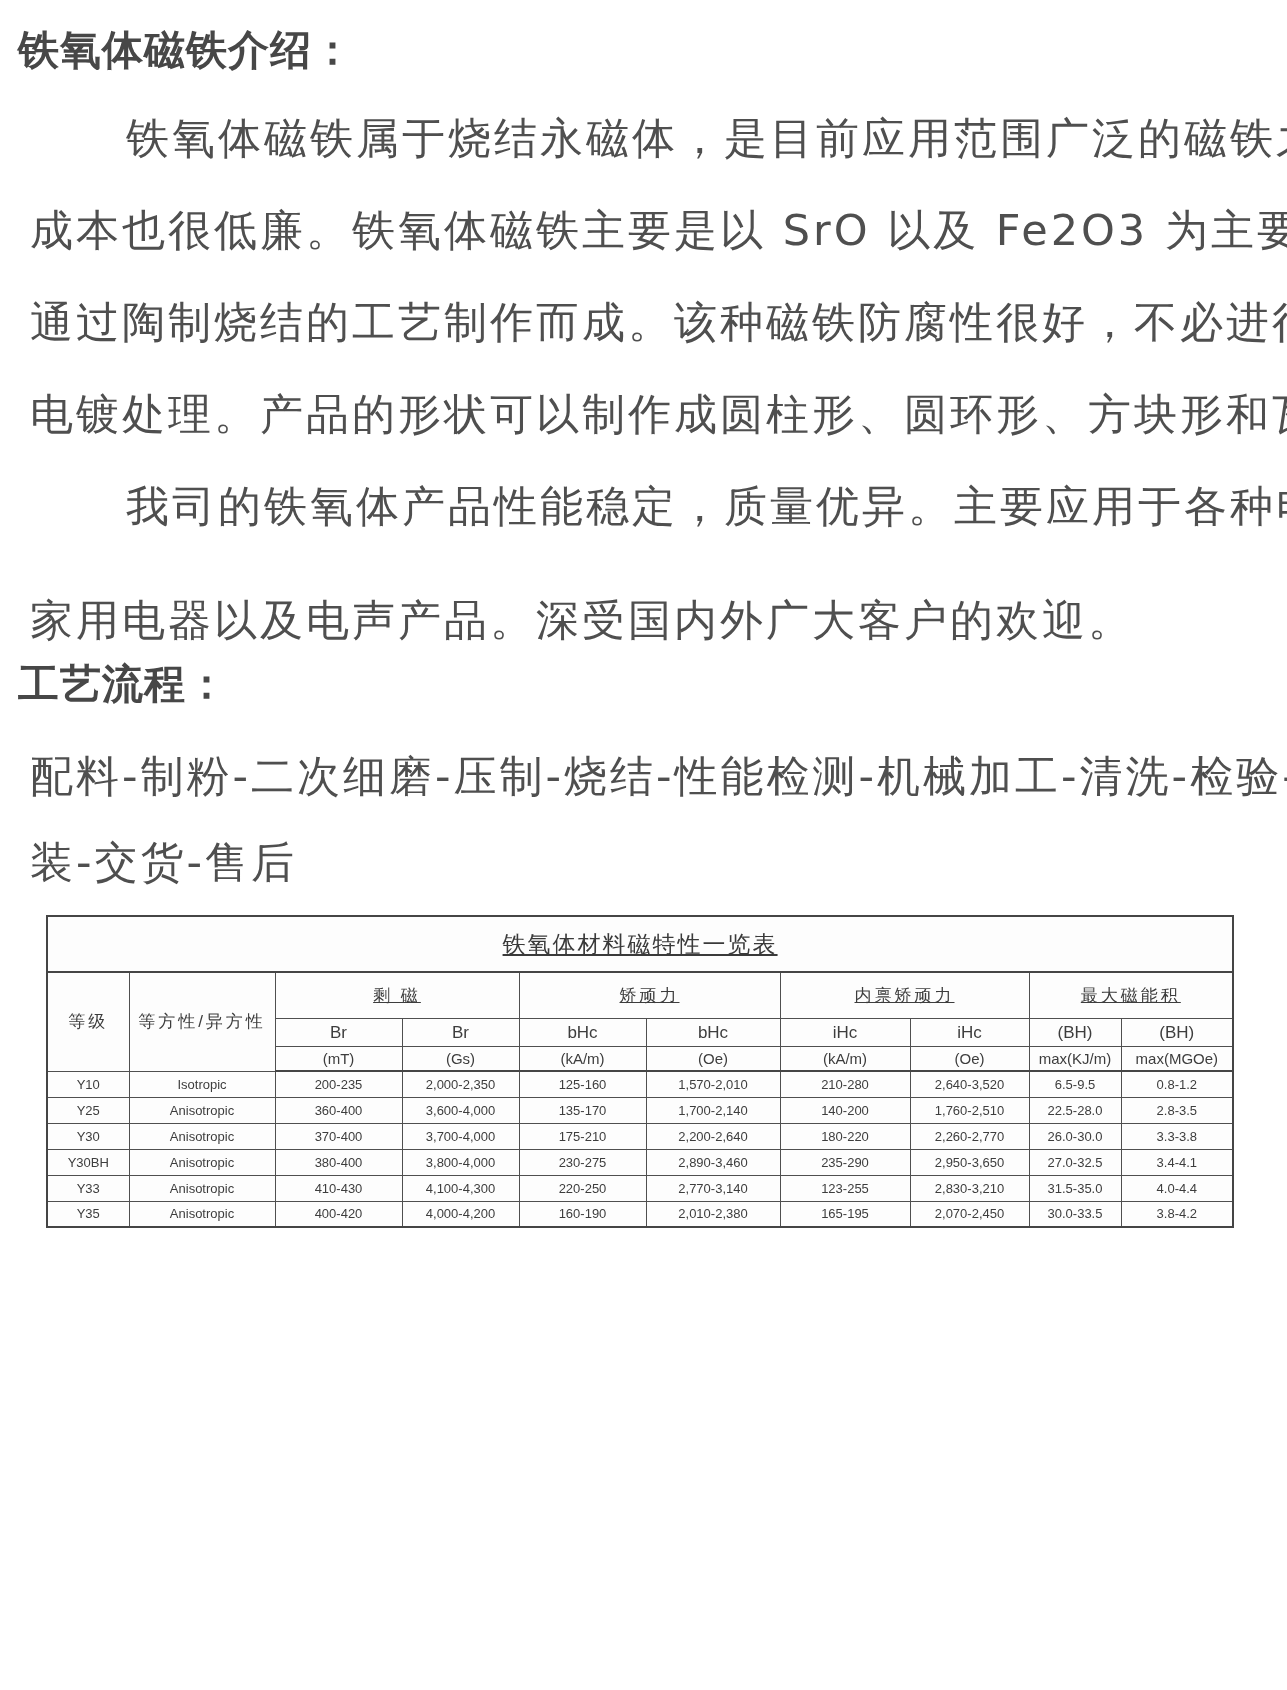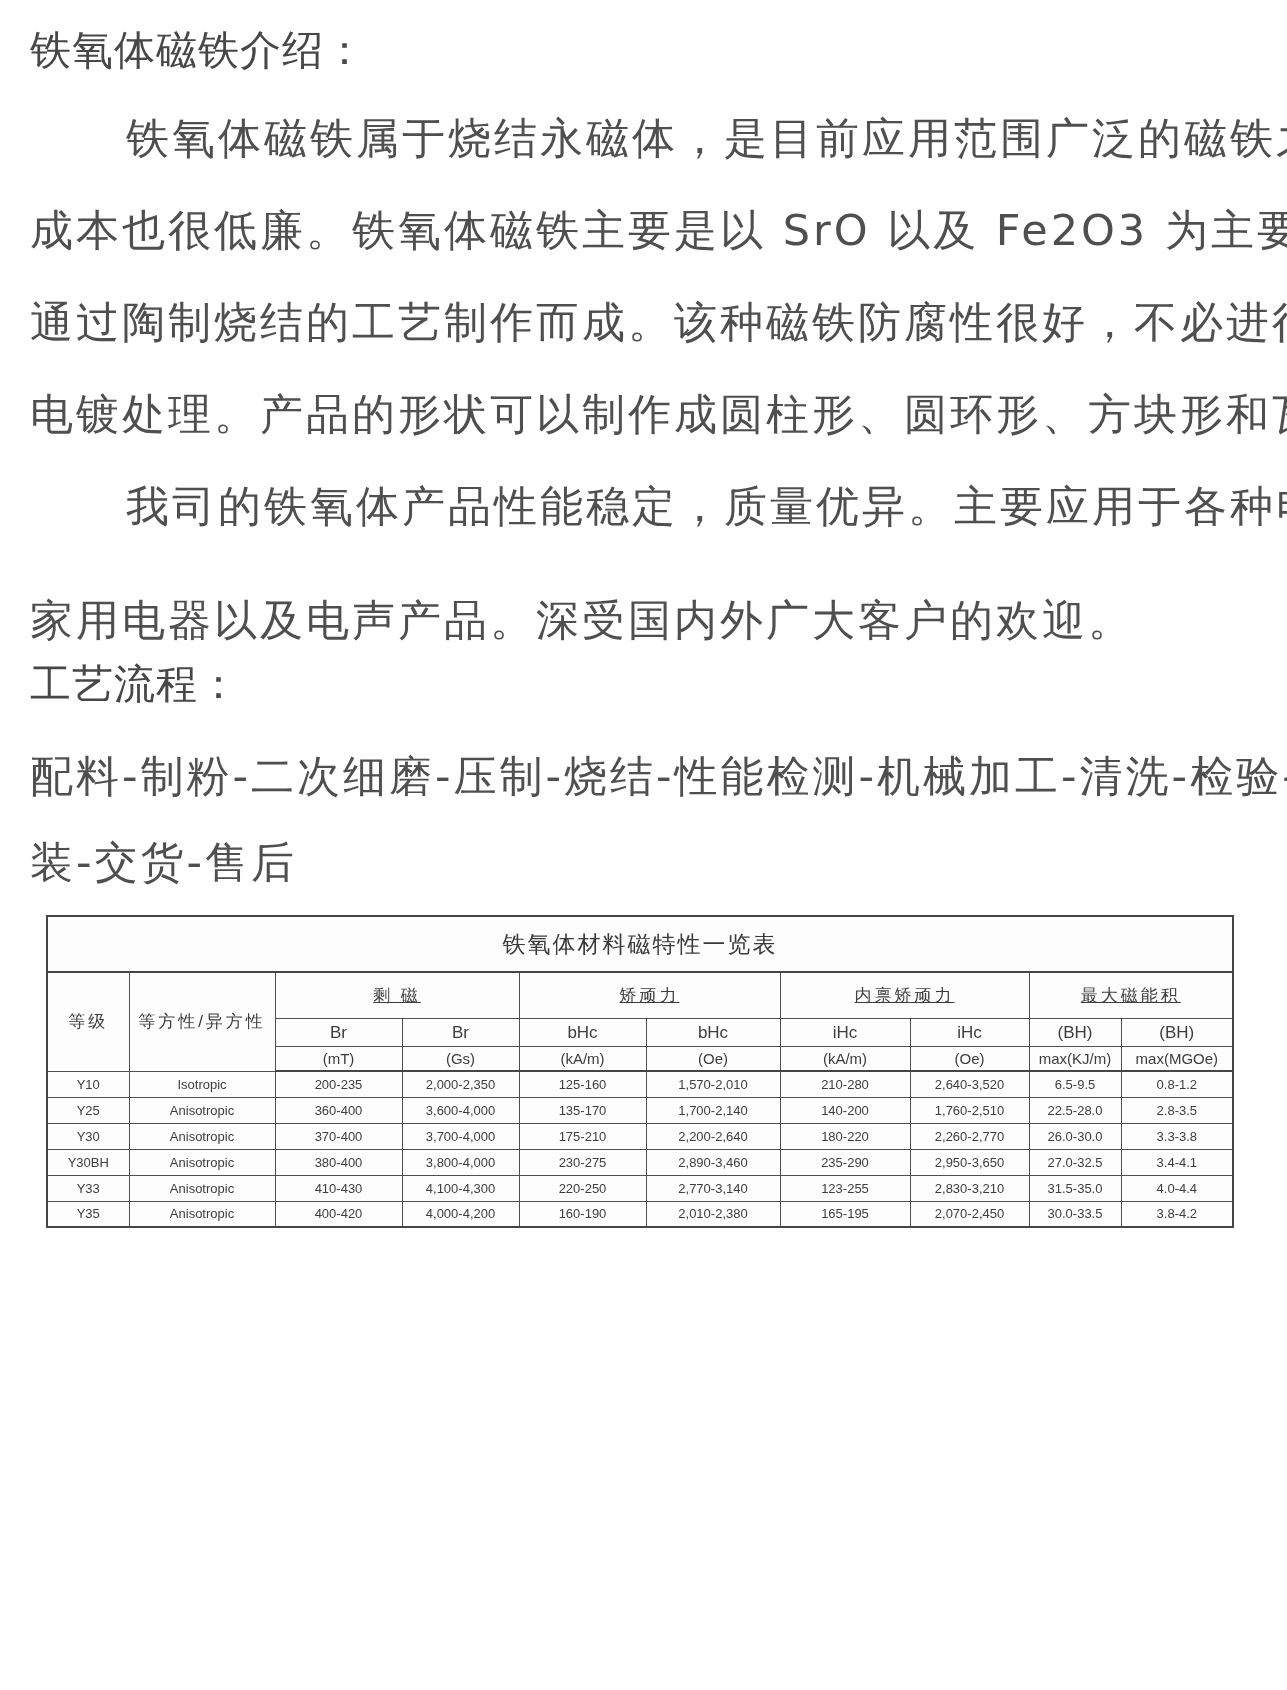--- a/index.html
+++ b/index.html
@@ -19,25 +19,25 @@
     white-space:nowrap;
     color:#4f4f4f;
     font-size:43px;
     font-weight:400;
     letter-spacing:3px;
     line-height:48px;
   }
   .line.indent { padding-left:96px; }
   .heading {
     position:absolute;
-    left:30px;
+    left:18px;
     white-space:nowrap;
     color:#474747;
     font-size:41px;
-    font-weight:400;
+    font-weight:700;
     letter-spacing:1px;
     line-height:48px;
   }
   .h1 { top:26px; }
   .l1 { top:114px; }
   .l2 { top:206px; }
   .l3 { top:298px; }
   .l4 { top:390px; }
   .l5 { top:482px; }
   .l6 { top:596px; }
@@ -63,20 +63,21 @@
     padding:0;
     overflow:hidden;
   }
   .title-row td {
     height:54px;
     font-size:23px;
     letter-spacing:2px;
     font-weight:400;
     color:#3a3a3a;
     border-bottom:2px solid #454545;
+    text-decoration:underline;
   }
   .group-row td { height:45px; font-size:17px; letter-spacing:3px; }
   .group-row td.span-col { font-size:17px;text-decoration:underline; }
   .sub-row td { height:27px; font-size:17px; letter-spacing:0; }
   .unit-row td { height:23px; font-size:15px; border-bottom:2px solid #454545; }
   .mag-table tbody tr { height:26px; }
   .mag-table tbody td { font-size:13px; }
 </style>
 </head>
 <body>

